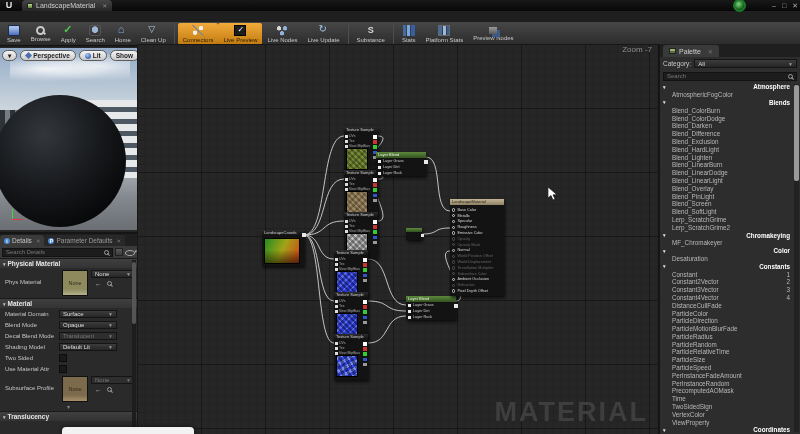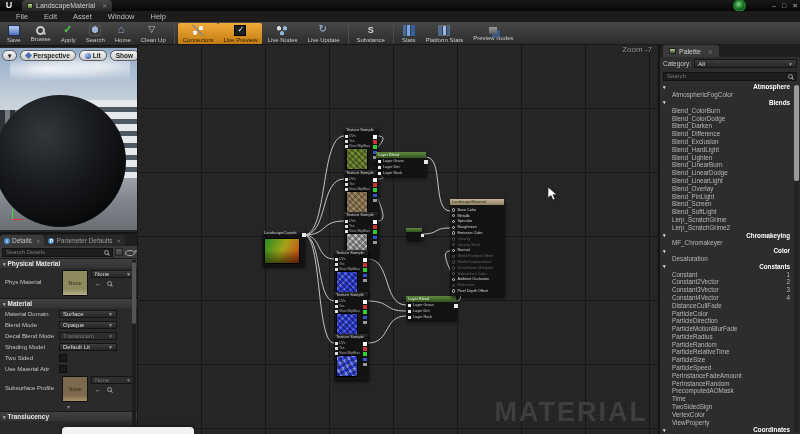--- a/index.html
+++ b/index.html
@@ -216,27 +216,20 @@
       <span class="tab-x">✕</span>
     </div>
     <div class="rec-dot"></div>
     <div class="win-ctrls">
       <span>–</span>
       <span>□</span>
       <span>✕</span>
     </div>
   </div>
 
-  <div class="menubar">
-      <span class="menu-item">File</span>
-      <span class="menu-item">Edit</span>
-      <span class="menu-item">Asset</span>
-      <span class="menu-item">Window</span>
-      <span class="menu-item">Help</span>
-    </div>
 
   <div class="toolbar">
       <div class="tb-btn">
         <span class="tb-ico icon-save"></span>
         <span class="tb-label">Save</span>
       </div>
       <div class="tb-btn">
         <span class="tb-ico icon-browse"></span>
         <span class="tb-label">Browse</span>
       </div>

